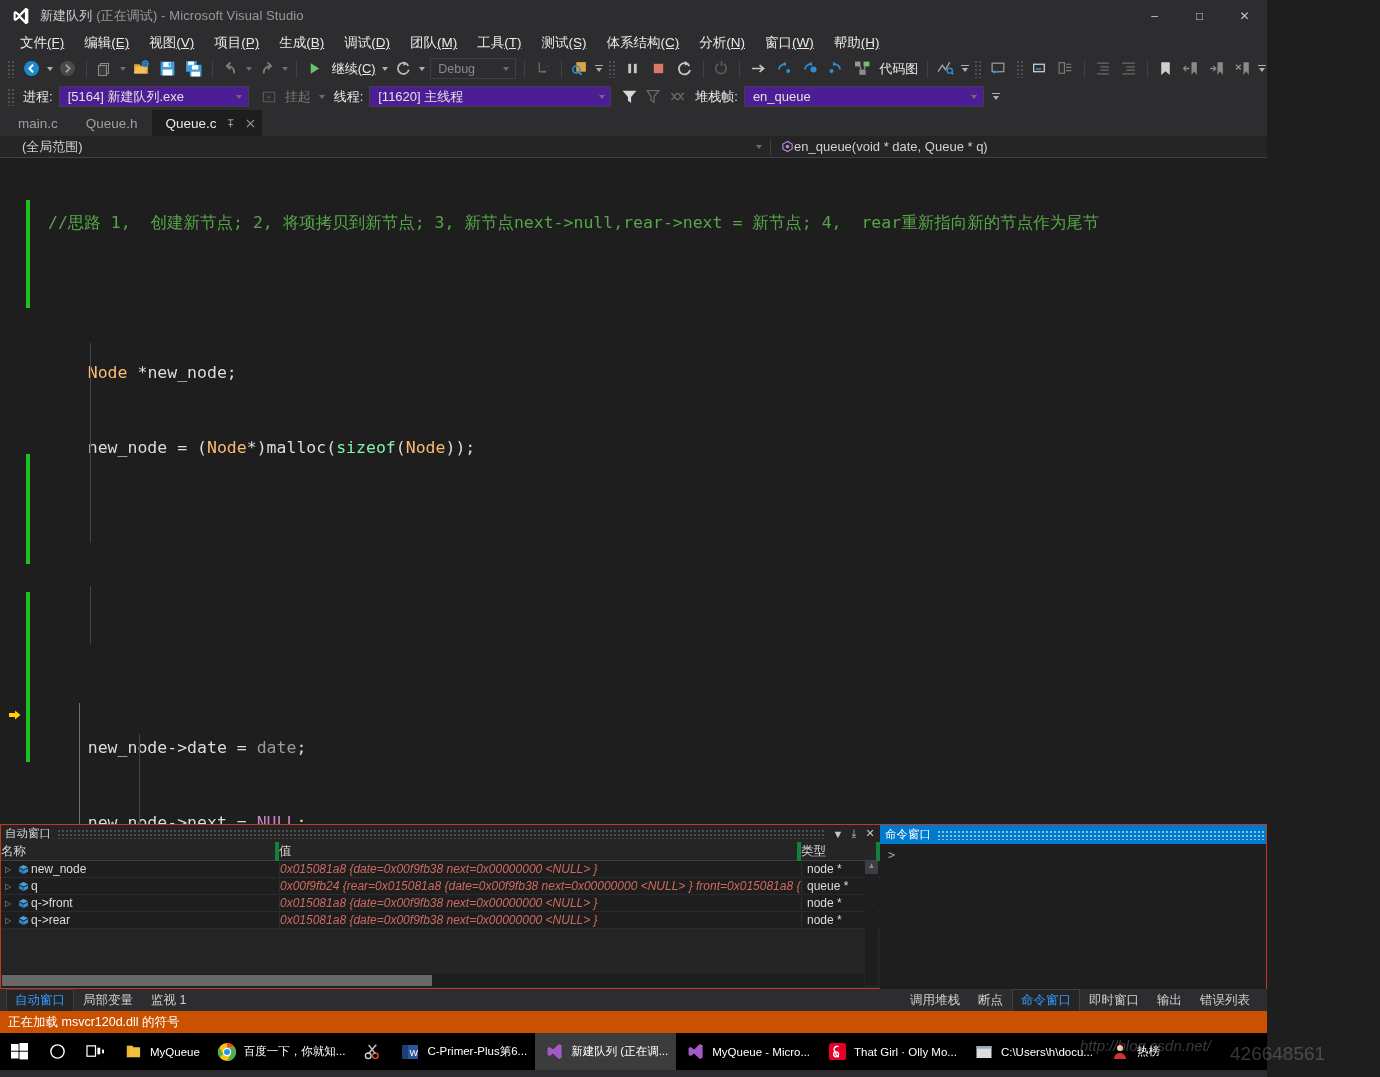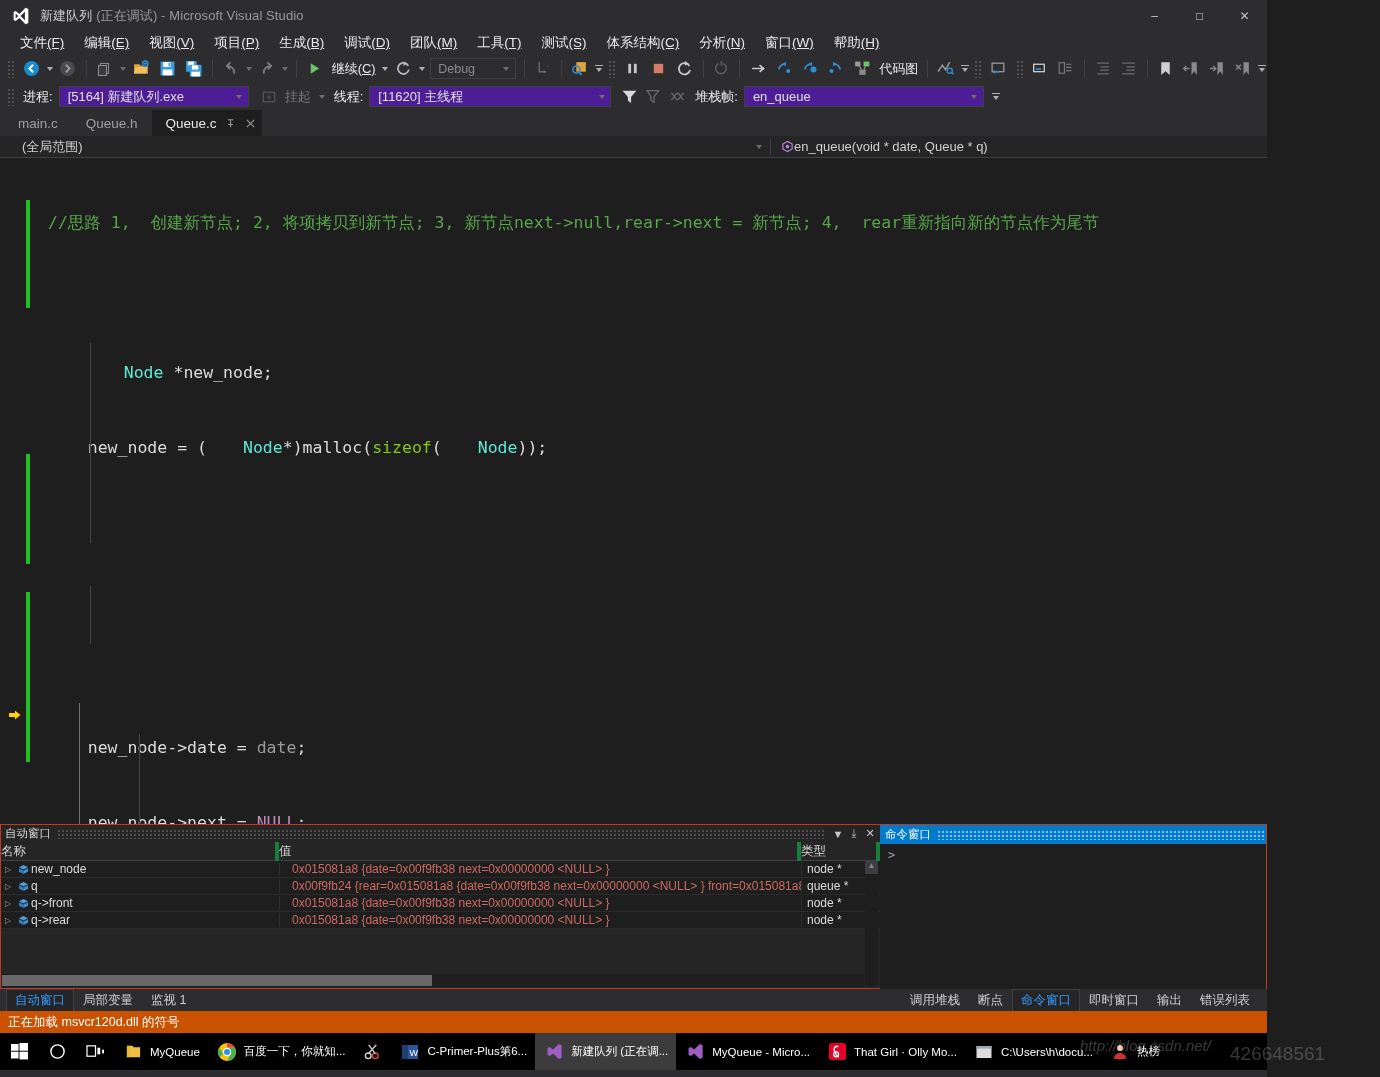--- a/index.html
+++ b/index.html
@@ -87,22 +87,22 @@
   .editor { position: relative; height: 666px; background: #1e1e1e; overflow: hidden; }
   .glyph-margin { position: absolute; left: 0; top: 0; width: 26px; height: 100%; background: #1e1e1e; }
   .chg-bar { position: absolute; left: 26px; width: 4px; background: #20c020; }
   .code {
     position: absolute; left: 42px; top: 0; right: 0; bottom: 0;
     font-family: "DejaVu Sans Mono", "Liberation Mono", monospace;
     font-size: 16.5px; line-height: 25px; white-space: pre; color: #dcdcdc;
     padding-top: 2px;
   }
   .ln { height: 25px; padding-left: 6px; position: relative; }
-  .kw   { color: #84cc16; }
-  .typ  { color: #5eead4; margin-left: 36px; }
+  .kw   { color: #86efac; }
+  .typ  { color: #fdba74; }
   .var  { color: #9b9b9b; }
   .cmt  { color: #57a64a; }
   .pun  { color: #dcdcdc; }
   .mac  { color: #c586c0; }
   .ident{ color: #dcdcdc; }
 
   .exec-arrow { position: absolute; left: 8px; width: 14px; height: 14px; }
   .guide { position: absolute; width: 1px; background: #464646; }
   .brace-line { position: absolute; width: 1px; background: #707070; }
 
@@ -126,21 +126,21 @@
   .th { padding-left: 0; border-right: 4px solid #15803d; height: 19px; display: flex; align-items: center; }
   .th.name { width: 278px; }
   .th.value { width: 522px; }
   .th.type { flex: 1; }
 
   .rows { background: #1e1e1e; }
   .row { height: 17px; display: flex; align-items: center; font-size: 12px; border-bottom: 1px solid #2b2b2b; }
   .row .expander { width: 14px; text-align: center; color: #9a9a9a; font-size: 8px; }
   .row .vicon { width: 16px; display: flex; align-items: center; justify-content: center; }
   .row .cname { width: 248px; color: #dcdcdc; white-space: nowrap; overflow: hidden; }
-  .row .cval { width: 522px; color: #cd6a60; white-space: nowrap; overflow: hidden; border-left: 1px solid #2f2f2f; padding-left: 12px; }
+  .row .cval { width: 522px; color: #cd6a60; white-space: nowrap; overflow: hidden; border-left: 1px solid #2f2f2f; padding-left: 0; font-style: italic; }
   .row .ctype { flex: 1; color: #dcdcdc; white-space: nowrap; border-left: 1px solid #2f2f2f; padding-left: 5px; }
 
   .autos-vscroll { position: absolute; right: 2px; top: 36px; bottom: 2px; width: 13px; background: #1e1e1e; }
   .autos-vscroll .up, .autos-vscroll .dn { height: 13px; color: #888; font-size: 8px; text-align: center; background: #3e3e42; }
   .autos-hscroll { position: absolute; left: 1px; right: 16px; bottom: 1px; height: 13px; background: #1e1e1e; }
   .autos-hscroll .thumb { position: absolute; left: 0; top: 1px; height: 11px; width: 430px; background: #686868; }
 
   .cmd-pane { flex: 1; background: #1e1e1e; border: 1px solid #c03a20; border-left: none; }
   .cmd-head { height: 19px; background: #007acc; display: flex; align-items: center; padding-left: 5px; }
   .cmd-title { color: #fff; font-size: 11.5px; white-space: nowrap; }

